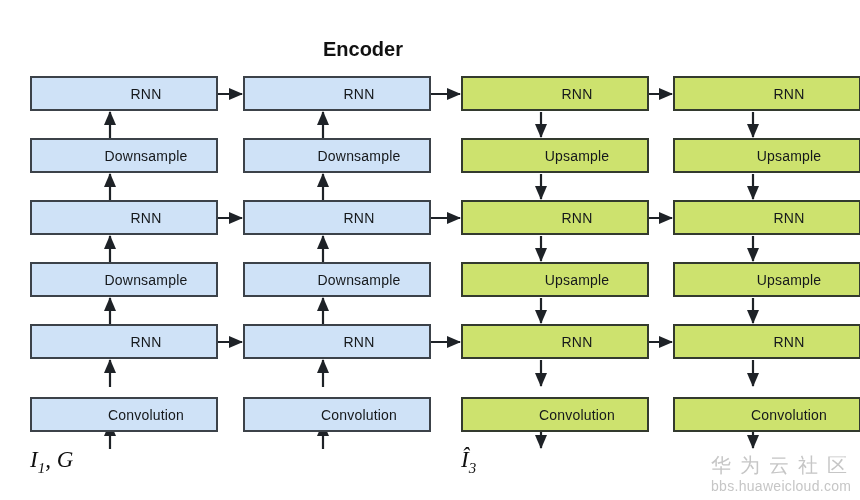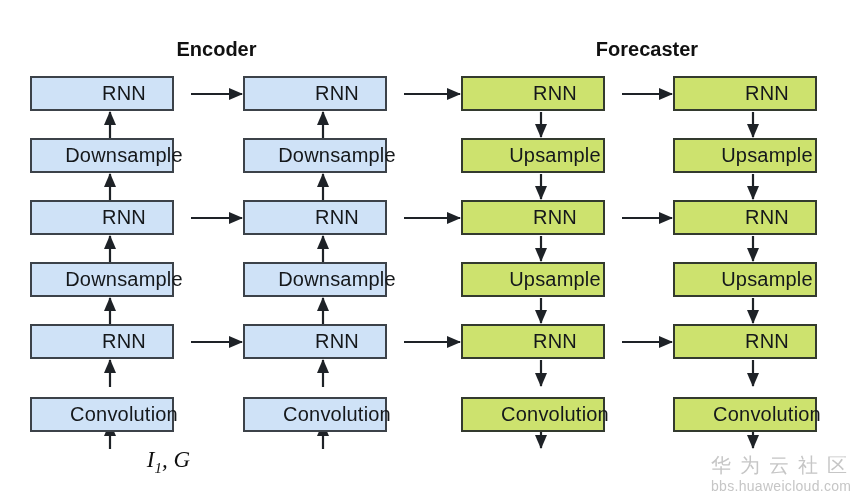--- a/index.html
+++ b/index.html
@@ -6,54 +6,53 @@
     --enc-fill:#cfe2f7; --enc-border:#3c4249;
     --fore-fill:#cde26e; --fore-border:#333a2e;
     --arrow:#1e2227; --block-text:#15181b; --wm:#c6c6c6;
   }
   html,body{margin:0;padding:0;background:#fff;}
   #canvas{
     position:relative;width:860px;height:500px;background:#ffffff;
     overflow:hidden;font-family:"Liberation Sans",sans-serif;
   }
   .section-title{
-    position:absolute;top:38px;text-align:center;
+    position:absolute;top:38px;text-align:right;
     font-size:20px;font-weight:bold;color:#111;
   }
   .title-enc{left:30px;width:373px;}
   .title-fore{left:461px;width:372px;}
   .block{
-    position:absolute;width:144px;height:35px;box-sizing:border-box;
+    position:absolute;width:188px;height:35px;box-sizing:border-box;
     border:2px solid var(--enc-border);background:var(--enc-fill);
     display:flex;align-items:center;justify-content:center;
-    font-size:20px;color:var(--block-text);letter-spacing:0.2px;padding-left:44px;
+    font-size:14px;color:var(--block-text);letter-spacing:0.2px;padding-left:44px;
   }
   .block.fore{border-color:var(--fore-border);background:var(--fore-fill);}
   .c1{left:30px}.c2{left:243px}.c3{left:461px}.c4{left:673px}
   .r1{top:76px}.r2{top:138px}.r3{top:200px}.r4{top:262px}.r5{top:324px}.r6{top:397px}
   .arrows{position:absolute;left:0;top:0;pointer-events:none;}
   .arrows line{stroke:var(--arrow);stroke-width:2.2px;}
   .ah-path{fill:var(--arrow);}
   .io-label{
-    position:absolute;top:443px;width:160px;text-align:right;
+    position:absolute;top:443px;width:160px;text-align:left;
     font-family:"Liberation Serif",serif;font-style:italic;
     font-size:23px;color:#101010;line-height:34px;z-index:2;
   }
   .io-label sub{font-size:15px;font-style:italic;}
   .watermark{position:absolute;left:711px;top:455px;z-index:1;line-height:1;}
   .wm-title{font-size:20px;letter-spacing:9px;color:var(--wm);white-space:nowrap;}
   .wm-url{font-size:14px;color:var(--wm);margin-top:4px;letter-spacing:0.3px;}
 </style>
 </head>
 <body>
 
 <div id="canvas">
 
   <div class="section-title title-enc">Encoder</div>
-  <div class="section-title title-fore">Forecaster</div>
 
   <svg class="arrows" width="860" height="500" viewBox="0 0 860 500">
     <defs>
       <marker id="ah" markerWidth="15" markerHeight="13" refX="13" refY="6" orient="auto" markerUnits="userSpaceOnUse">
         <path class="ah-path" d="M0,0 L14,6 L0,12 Z"></path>
       </marker>
     </defs>
 
     <line x1="110" y1="449" x2="110" y2="423" marker-end="url(#ah)"></line>
     <line x1="110" y1="387" x2="110" y2="360" marker-end="url(#ah)"></line>
@@ -120,19 +119,22 @@
   <div class="block fore c4 r1">RNN</div>
   <div class="block fore c4 r2">Upsample</div>
   <div class="block fore c4 r3">RNN</div>
   <div class="block fore c4 r4">Upsample</div>
   <div class="block fore c4 r5">RNN</div>
   <div class="block fore c4 r6">Convolution</div>
 
   <div class="io-label c1">
     <span>I</span><sub>1</sub><span>, G</span>
   </div>
+  <div class="io-label c3">
+    <span>Î</span><sub>3</sub><span></span>
+  </div>
 
   <div class="watermark">
     <div class="wm-title">华为云社区</div>
     <div class="wm-url">bbs.huaweicloud.com</div>
   </div>
 
 </div>
 
 </body></html>

